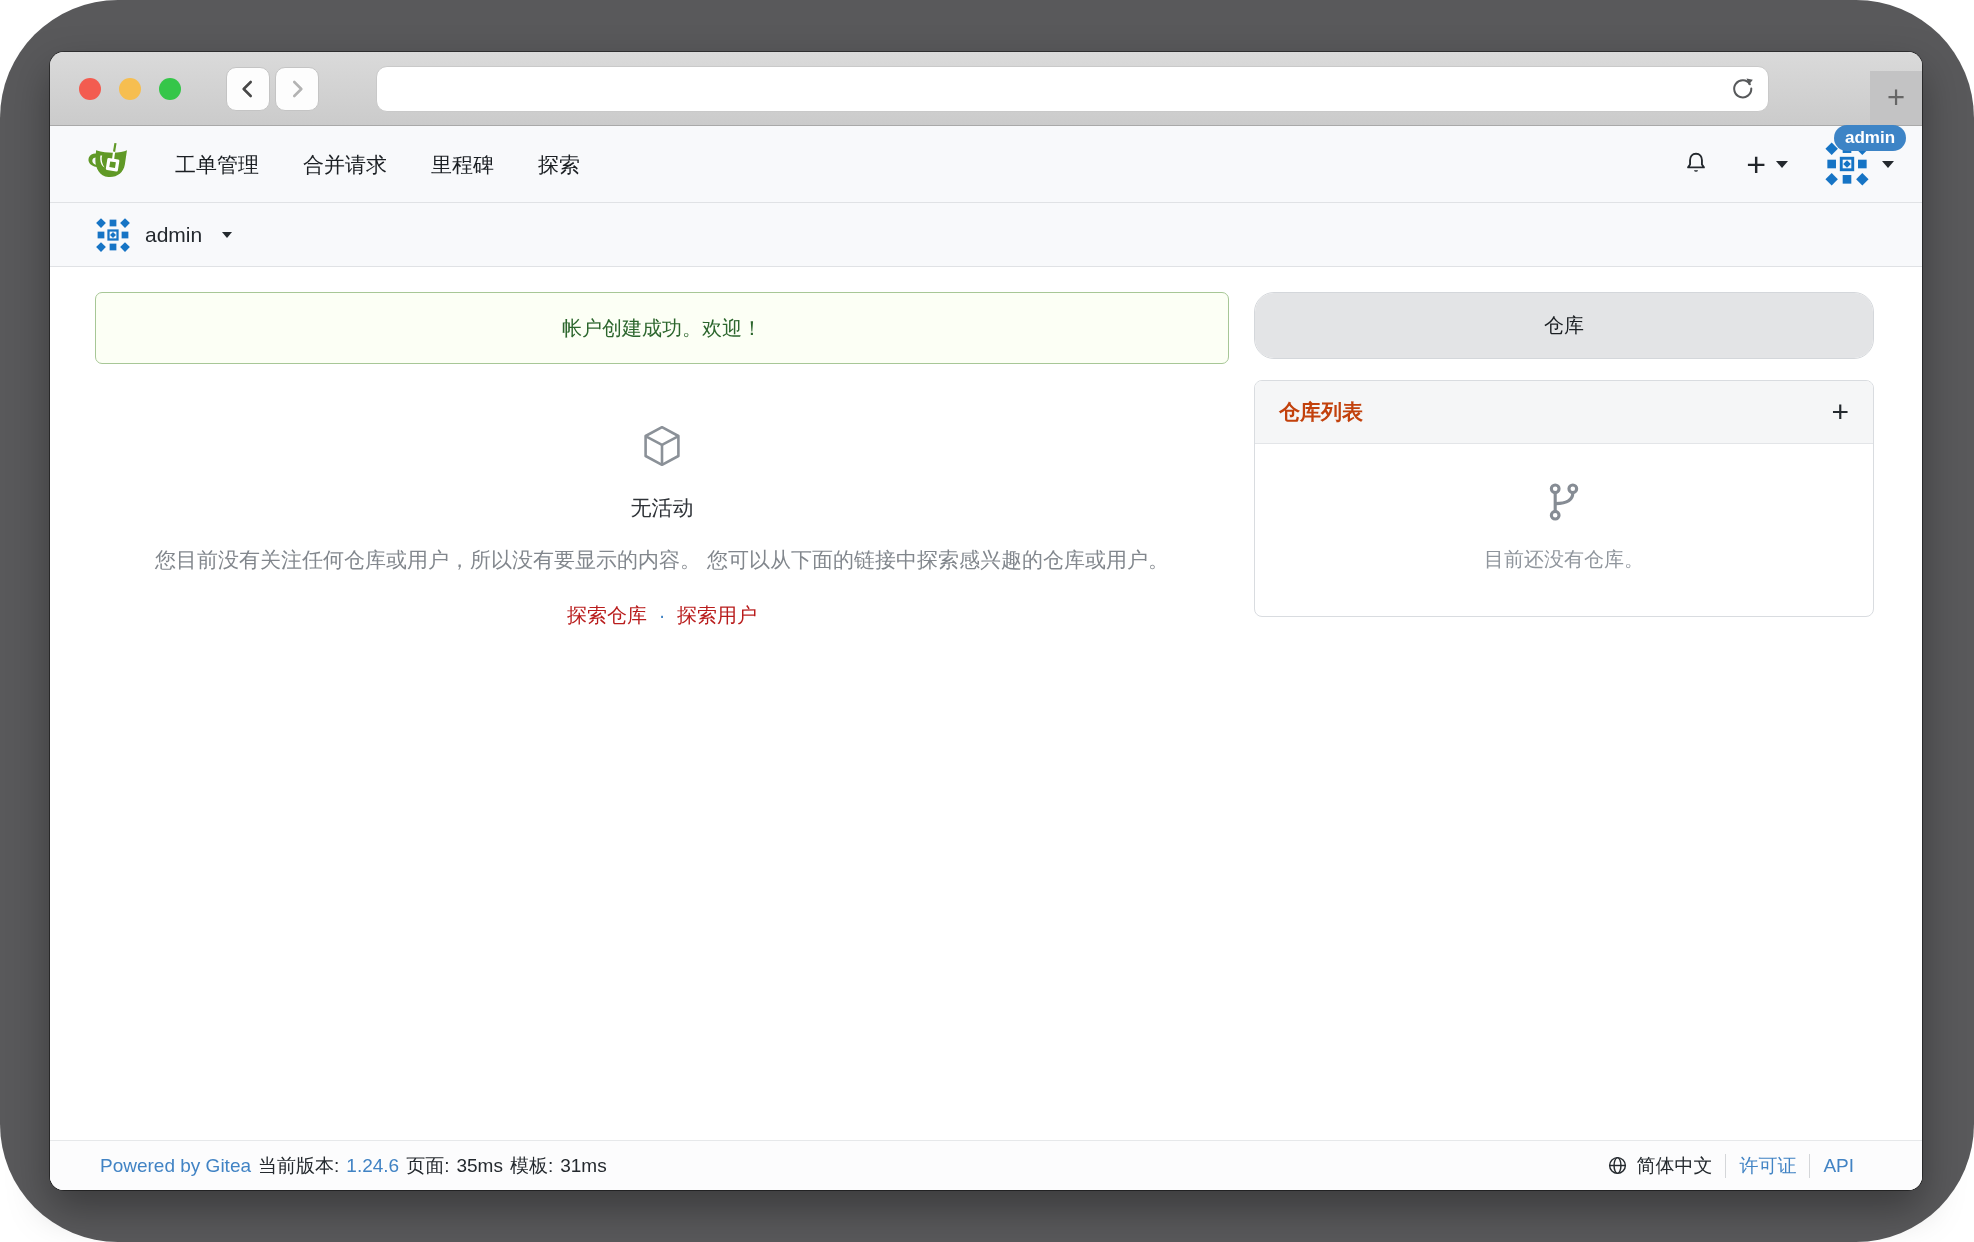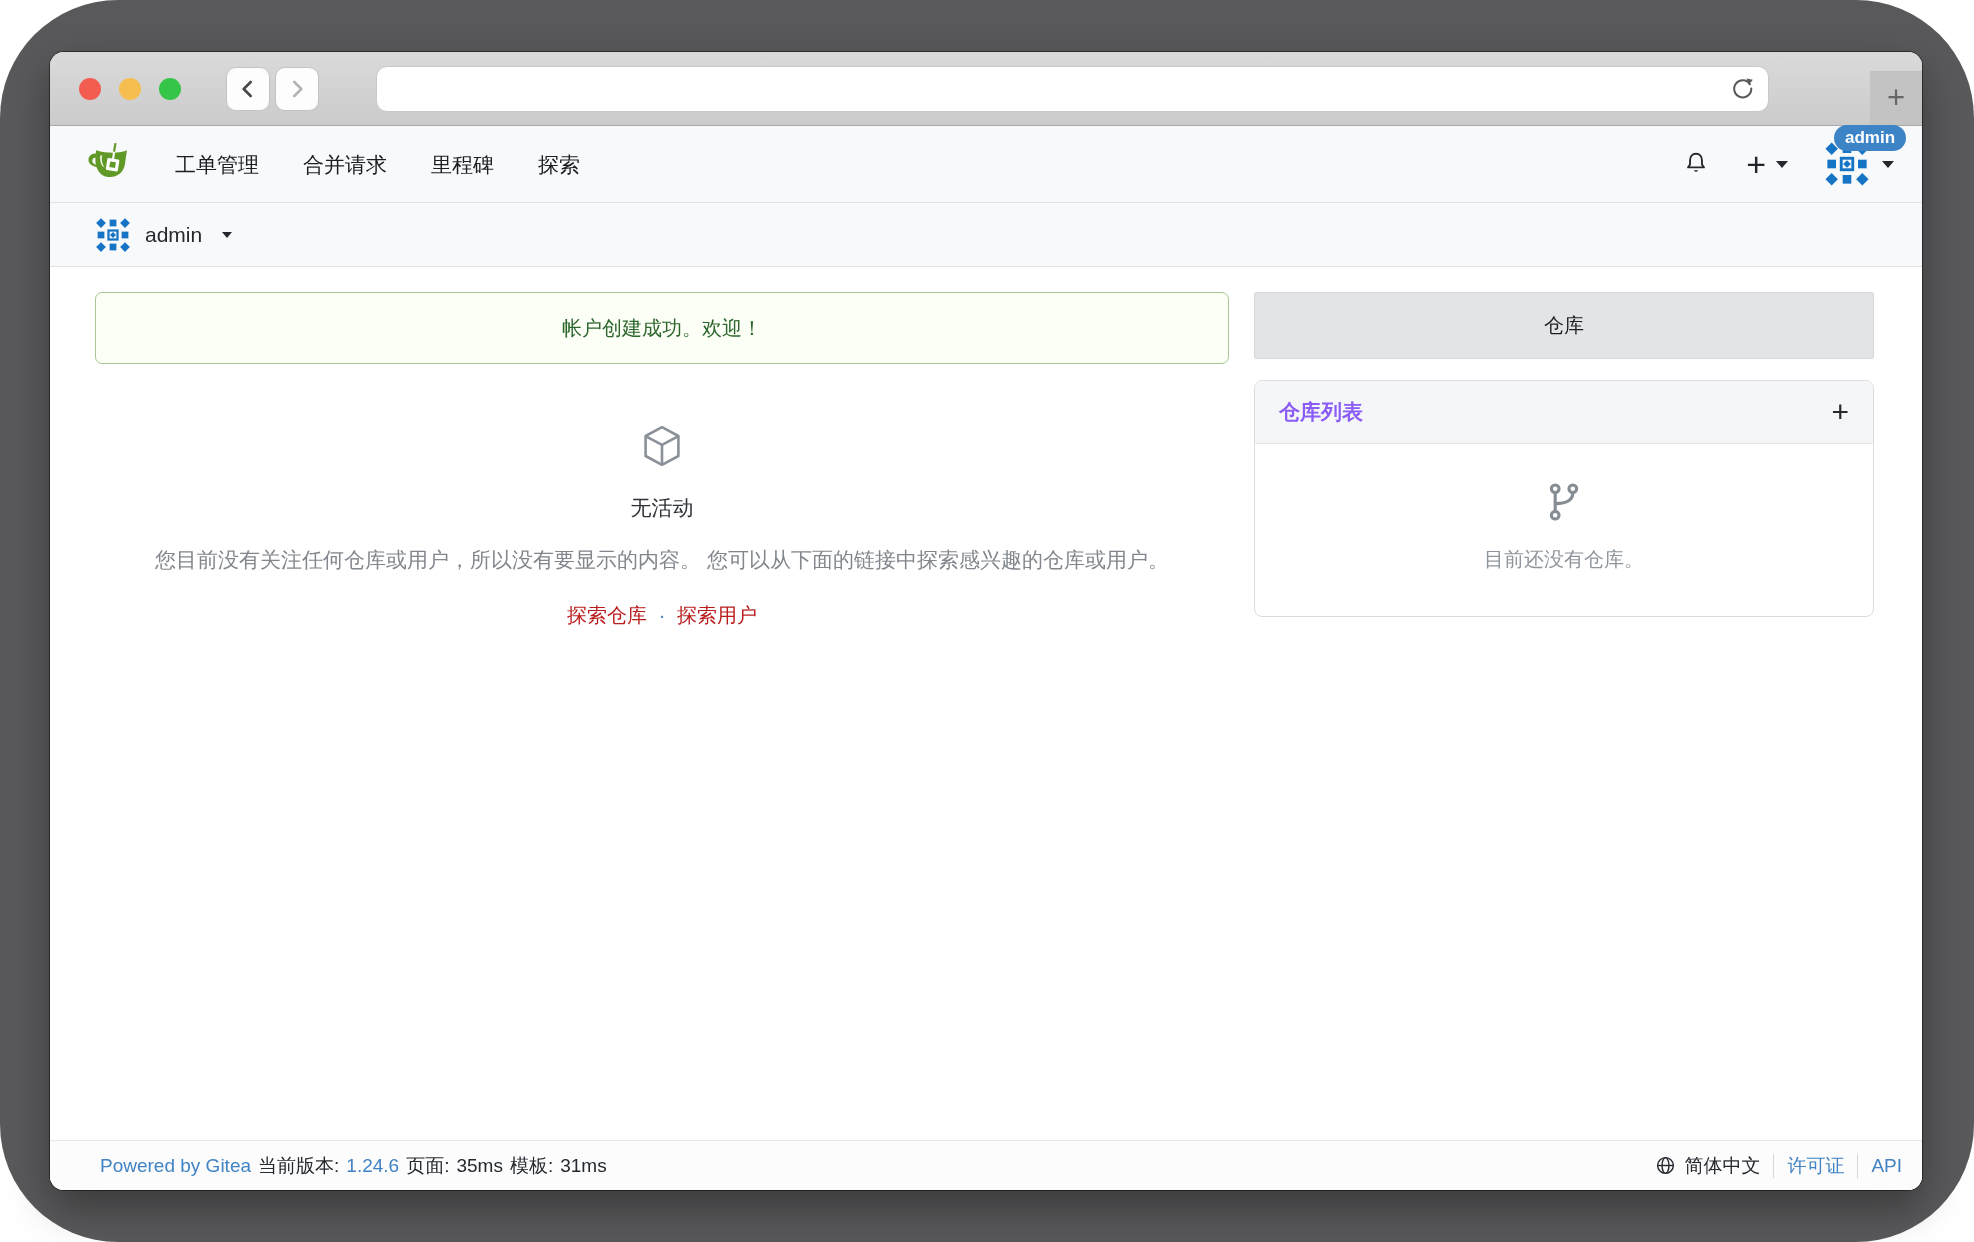--- a/index.html
+++ b/index.html
@@ -66,37 +66,37 @@
     display:flex;align-items:center;justify-content:center;font-size:20px;color:#2c662d;text-align:right;}
 
   .empty-feed{text-align:center;}
   .empty-feed .pkg{margin-top:58px;}
   .empty-title{font-size:21px;font-weight:500;color:#2f3338;margin:20px 0 0 0;}
   .empty-desc{font-size:21px;color:#82878d;margin:24px 0 0 0;}
   .empty-links{margin-top:28px;font-size:20px;}
   .empty-links a{color:#b91c1c;}
   .empty-links .dot{color:#4183c4;margin:0 6px;}
 
-  .tabs{display:flex;border:1px solid #d4d7db;border-radius:2px;overflow:hidden;height:67px;}
+  .tabs{display:flex;border:1px solid #d4d7db;border-radius:20px;overflow:hidden;height:67px;}
   .tab{flex:1;display:flex;align-items:center;justify-content:center;font-size:20px;
     color:#1b1f23;cursor:pointer;background:#fbfcfd;}
   .tab.active{background:#e3e4e6;}
   .tab + .tab{border-left:1px solid #d4d7db;}
 
   .card{margin-top:21px;border:1px solid #d9dce0;border-radius:8px;background:#fff;overflow:hidden;}
   .card-header{height:63px;background:#f5f6f7;border-bottom:1px solid #e3e5e8;display:flex;
     align-items:center;justify-content:space-between;padding:0 24px;}
-  .card-title{font-size:21px;font-weight:600;color:#8b5cf6;}
+  .card-title{font-size:21px;font-weight:600;color:#c2410c;}
   .card-add{font-size:30px;font-weight:300;color:#24292e;line-height:1;cursor:pointer;}
   .card-body{height:172px;display:flex;flex-direction:column;align-items:center;
     justify-content:center;gap:22px;padding-bottom:8px;}
   .card-empty-text{font-size:20px;color:#8f959c;}
 
   .footer{height:50px;flex:0 0 50px;background:#fcfcfd;border-top:1px solid #e6e8ea;
-    display:flex;align-items:center;justify-content:space-between;padding:0 20px 0 50px;
+    display:flex;align-items:center;justify-content:space-between;padding:0 68px 0 50px;
     font-size:19px;color:#24292e;}
   .footer a{color:#4183c4;}
   .footer-left{display:flex;align-items:center;gap:7px;white-space:nowrap;}
   .footer-right{display:flex;align-items:center;gap:13px;}
   .lang{display:flex;align-items:center;gap:7px;cursor:pointer;color:#24292e;}
   .vdiv{width:1px;height:24px;background:#d4d6d9;}
   .bold{font-weight:400;}
 </style>
 </head>
 <body>

